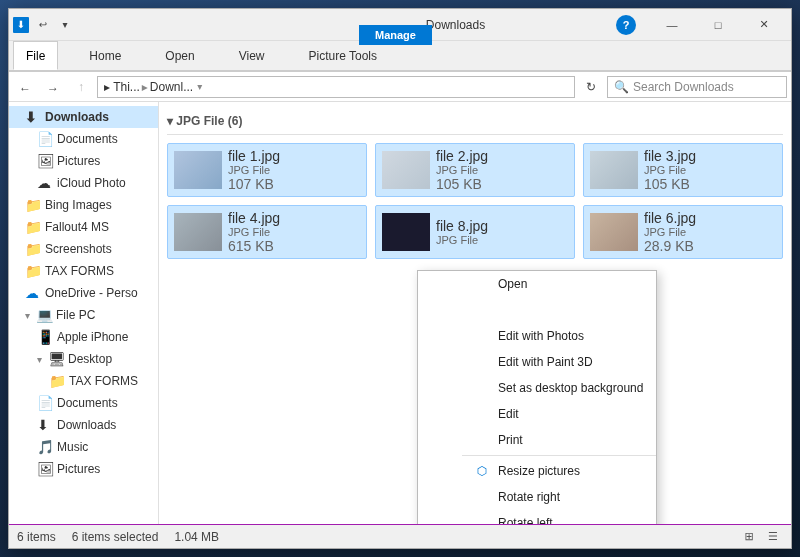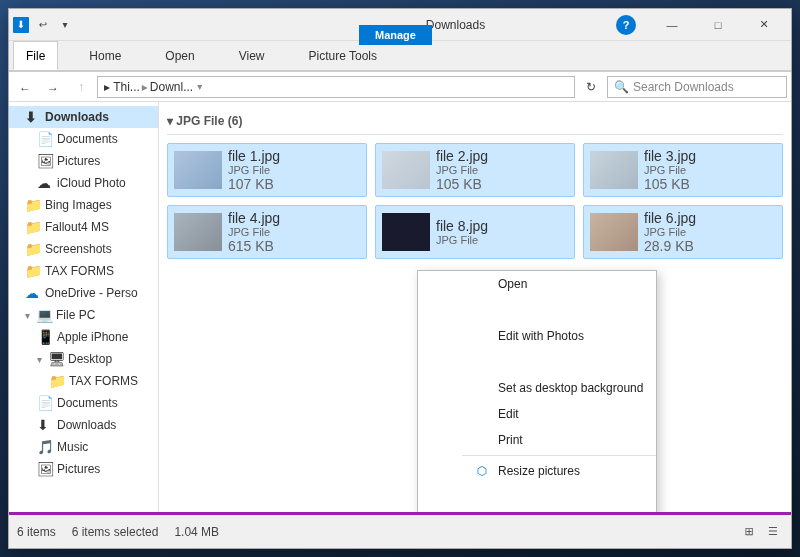--- a/index.html
+++ b/index.html
@@ -298,23 +298,23 @@
     
     .thumb-1 { background: linear-gradient(135deg, #b0c4de 0%, #87a8c8 100%); }
     .thumb-2 { background: linear-gradient(135deg, #d0d8e0 0%, #b8c5d0 100%); }
     .thumb-3 { background: linear-gradient(135deg, #c8d4dc 0%, #a8b8c4 100%); }
     .thumb-4 { background: linear-gradient(135deg, #a8b4bc 0%, #889098 100%); }
     .thumb-5 { background: #1a1a2e; }
     .thumb-6 { background: linear-gradient(135deg, #c8b4a0 0%, #a89080 100%); }
 
     
     .status-bar {
-      height: 36px;
+      height: 24px;
       background: #f0f0f0;
-      border-top: 3px solid #a21caf;
+      border-top: 1px solid #a21caf;
       display: flex;
       align-items: center;
       padding: 0 8px;
       font-size: 12px;
       color: #444;
       gap: 16px;
       flex-shrink: 0;
     }
     .status-right {
       margin-left: auto;
@@ -600,40 +600,42 @@
         </div>
         <div class="cm-item">
           <div class="cm-icon"></div>
         </div>
         <div class="cm-item">
           <div class="cm-icon"></div>
           <span class="cm-label">Edit with Photos</span>
         </div>
         <div class="cm-item">
           <div class="cm-icon"></div>
+          <span class="cm-label">Edit with Paint 3D</span>
         </div>
         <div class="cm-item">
           <div class="cm-icon"></div>
           <span class="cm-label">Set as desktop background</span>
         </div>
         <div class="cm-item">
           <div class="cm-icon"></div>
           <span class="cm-label">Edit</span>
         </div>
         <div class="cm-item">
           <div class="cm-icon"></div>
           <span class="cm-label">Print</span>
         </div>
         <div class="cm-separator"></div>
         <div class="cm-item">
           <div class="cm-icon resize-icon">⬡</div>
           <span class="cm-label">Resize pictures</span>
         </div>
         <div class="cm-item">
           <div class="cm-icon"></div>
+          <span class="cm-label">Rotate right</span>
         </div>
         <div class="cm-item">
           <div class="cm-icon"></div>
           <span class="cm-label">Rotate left</span>
         </div>
 
       </div>
     </div>
   </div>
 

